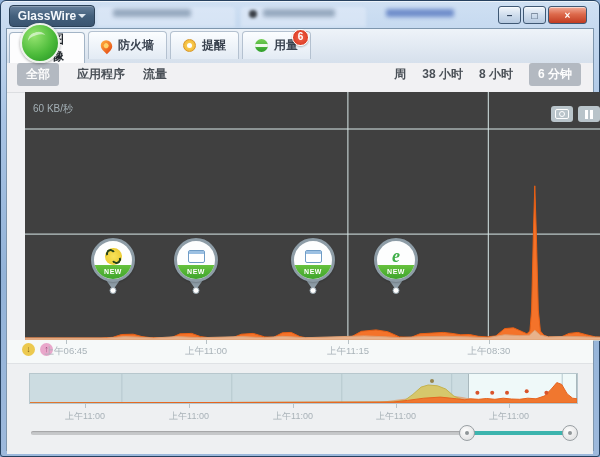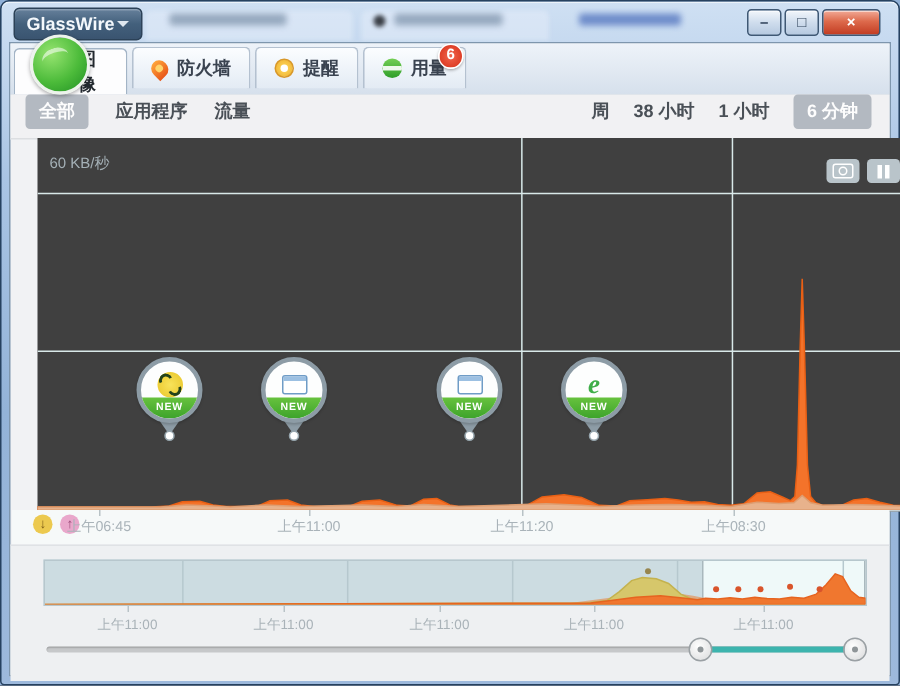--- a/index.html
+++ b/index.html
@@ -160,21 +160,21 @@
 
     <div class="subbar">
       <div class="views">
         <span class="pill">全部</span>
         <span class="flabel">应用程序</span>
         <span class="flabel">流量</span>
       </div>
       <div class="ranges">
         <span class="flabel">周</span>
         <span class="flabel">38 小时</span>
-        <span class="flabel">1 小时</span>
+        <span class="flabel">8 小时</span>
         <span class="pill">6 分钟</span>
       </div>
     </div>
 
     <div class="plot">
       <span class="scale-label">60 KB/秒</span>
       <div class="gtools">
         <div class="gbtn">
             <span class="cam"></span>
           </div>
@@ -237,21 +237,21 @@
 
     <div class="axis">
       <span class="lg down">↓</span>
       <span class="lg up">↑</span>
       <span class="tick" style="left:58px;"></span>
       <span class="tick" style="left:198px;"></span>
       <span class="tick" style="left:340px;"></span>
       <span class="tick" style="left:481px;"></span>
       <span class="xlabel" style="left:58px;">上午06:45</span>
       <span class="xlabel" style="left:198px;">上午11:00</span>
-      <span class="xlabel" style="left:340px;">上午11:20</span>
+      <span class="xlabel" style="left:340px;">上午11:15</span>
       <span class="xlabel" style="left:481px;">上午08:30</span>
     </div>
 
     <div class="minipanel">
       <div class="band">
         <div class="region" id="mini-region" style="left: 438px; width: 109px;"></div>
         <svg id="mini-chart" width="547" height="29" viewBox="0 0 547 29">
             <line x1="91.9" y1="0" x2="91.9" y2="29" stroke="#b6c8ce" stroke-width="1"></line>
             <line x1="201.8" y1="0" x2="201.8" y2="29" stroke="#b6c8ce" stroke-width="1"></line>
             <line x1="311.8" y1="0" x2="311.8" y2="29" stroke="#b6c8ce" stroke-width="1"></line>

